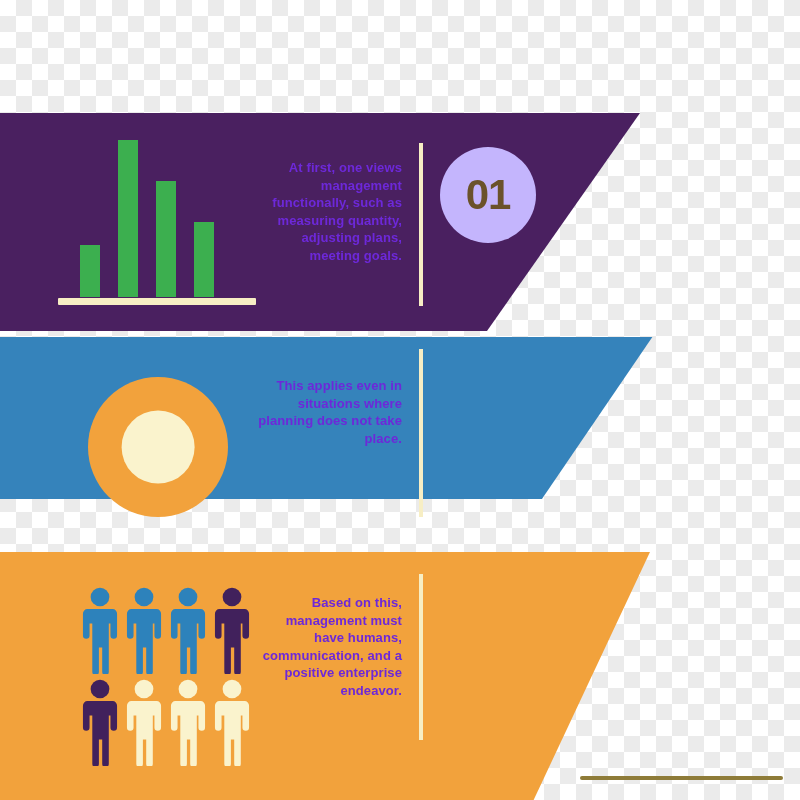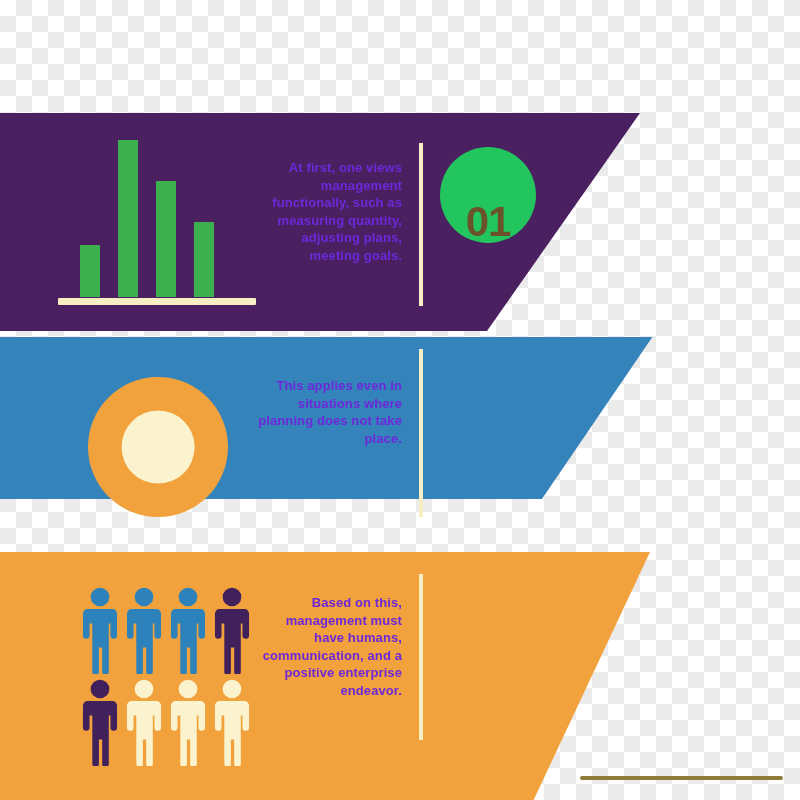--- a/index.html
+++ b/index.html
@@ -148,23 +148,23 @@
   #banner-1 .divider { left: 419px; top: 30px; height: 163px; }
   #banner-2 .divider { left: 419px; top: 12px; height: 168px; }
   #banner-3 .divider { left: 419px; top: 22px; height: 166px; }
 
   
   .badge {
     position: absolute;
     width: 96px;
     height: 96px;
     border-radius: 50%;
-    background: #22c55e;
+    background: #c4b5fd;
     display: flex;
-    align-items: flex-end;
+    align-items: center;
     justify-content: center;
   }
   .badge .num {
     color: #6b522a;
     font-size: 42px;
     font-weight: bold;
     letter-spacing: -1px;
     line-height: 1;
   }
   #banner-1 .badge { left: 440px; top: 34px; }

